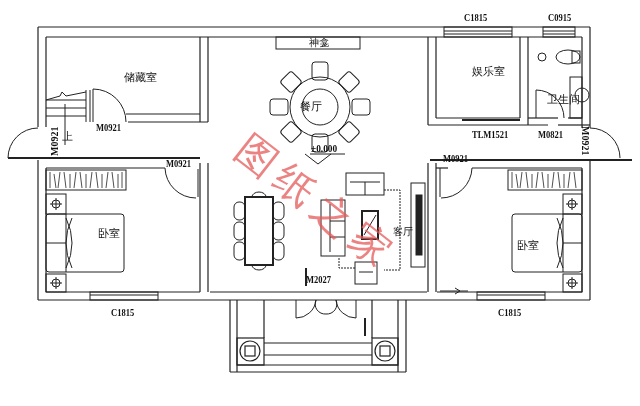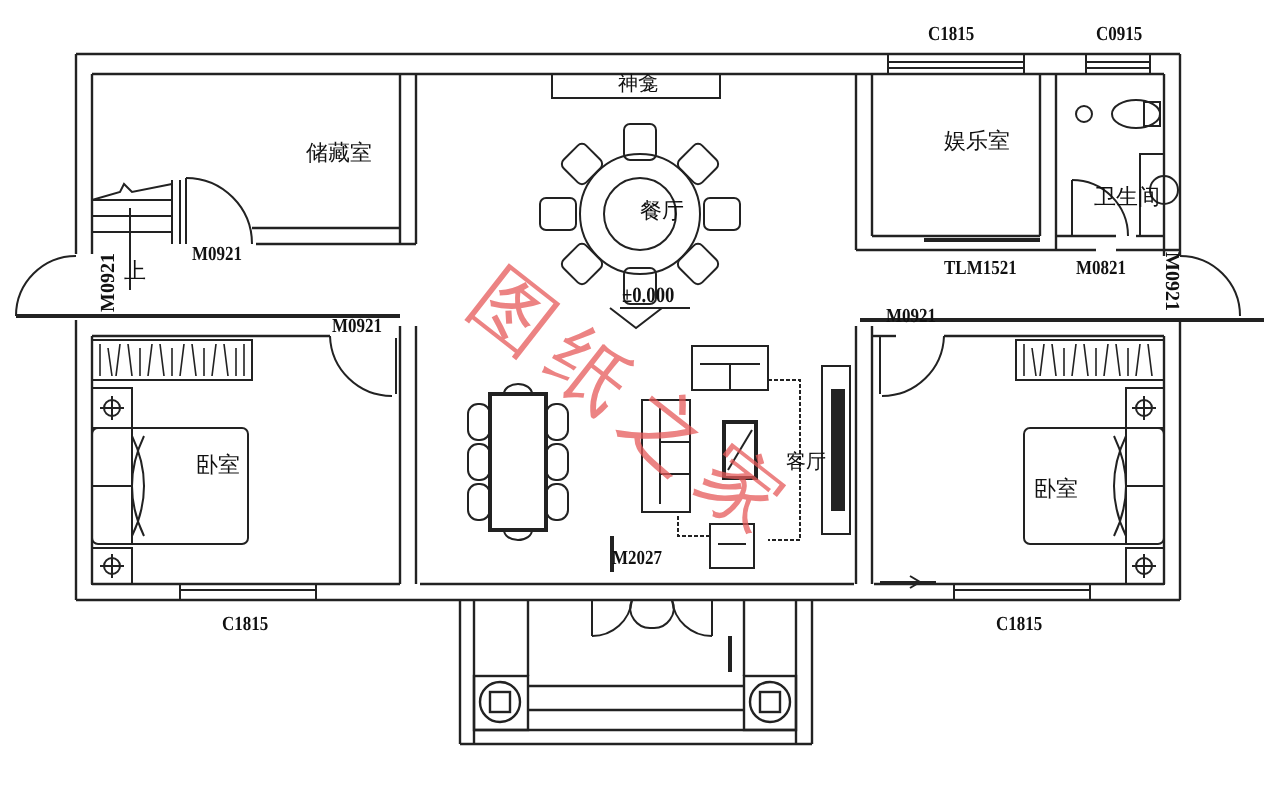--- a/index.html
+++ b/index.html
@@ -272,23 +272,23 @@
       <rect x="237" y="338" width="27" height="27"></rect>
       <circle cx="250" cy="351" r="10"></circle>
       <rect x="245" y="346" width="10" height="10"></rect>
       <rect x="372" y="338" width="26" height="27"></rect>
       <circle cx="385" cy="351" r="10"></circle>
       <rect x="380" y="346" width="10" height="10"></rect>
     </g>
   </g>
 </svg>
 
-<span class="lbl" style="left:124px;top:72px;margin-left:29px;">储藏室</span>
+<span class="lbl" style="left:124px;top:72px;">储藏室</span>
 <span class="lbl" style="left:309px;top:38px;font-size:10px;">神龛</span>
-<span class="lbl" style="left:320px;top:101px;text-align:center;">餐厅</span>
+<span class="lbl" style="left:300px;top:101px;text-align:center;">餐厅</span>
 <span class="lbl" style="left:472px;top:66px;">娱乐室</span>
 <span class="lbl" style="left:547px;top:94px;">卫生间</span>
 <span class="lbl" style="left:98px;top:228px;">卧室</span>
 <span class="lbl" style="left:517px;top:240px;">卧室</span>
 <span class="lbl" style="left:393px;top:227px;font-size:10px;">客厅</span>
 
 <span class="code" style="left:311px;top:143px;font-size:11px;">±0.000</span>
 <span class="lbl" style="left:62px;top:131px;">上</span>
 
 <span class="code" style="left:464px;top:13px;">C1815</span>

